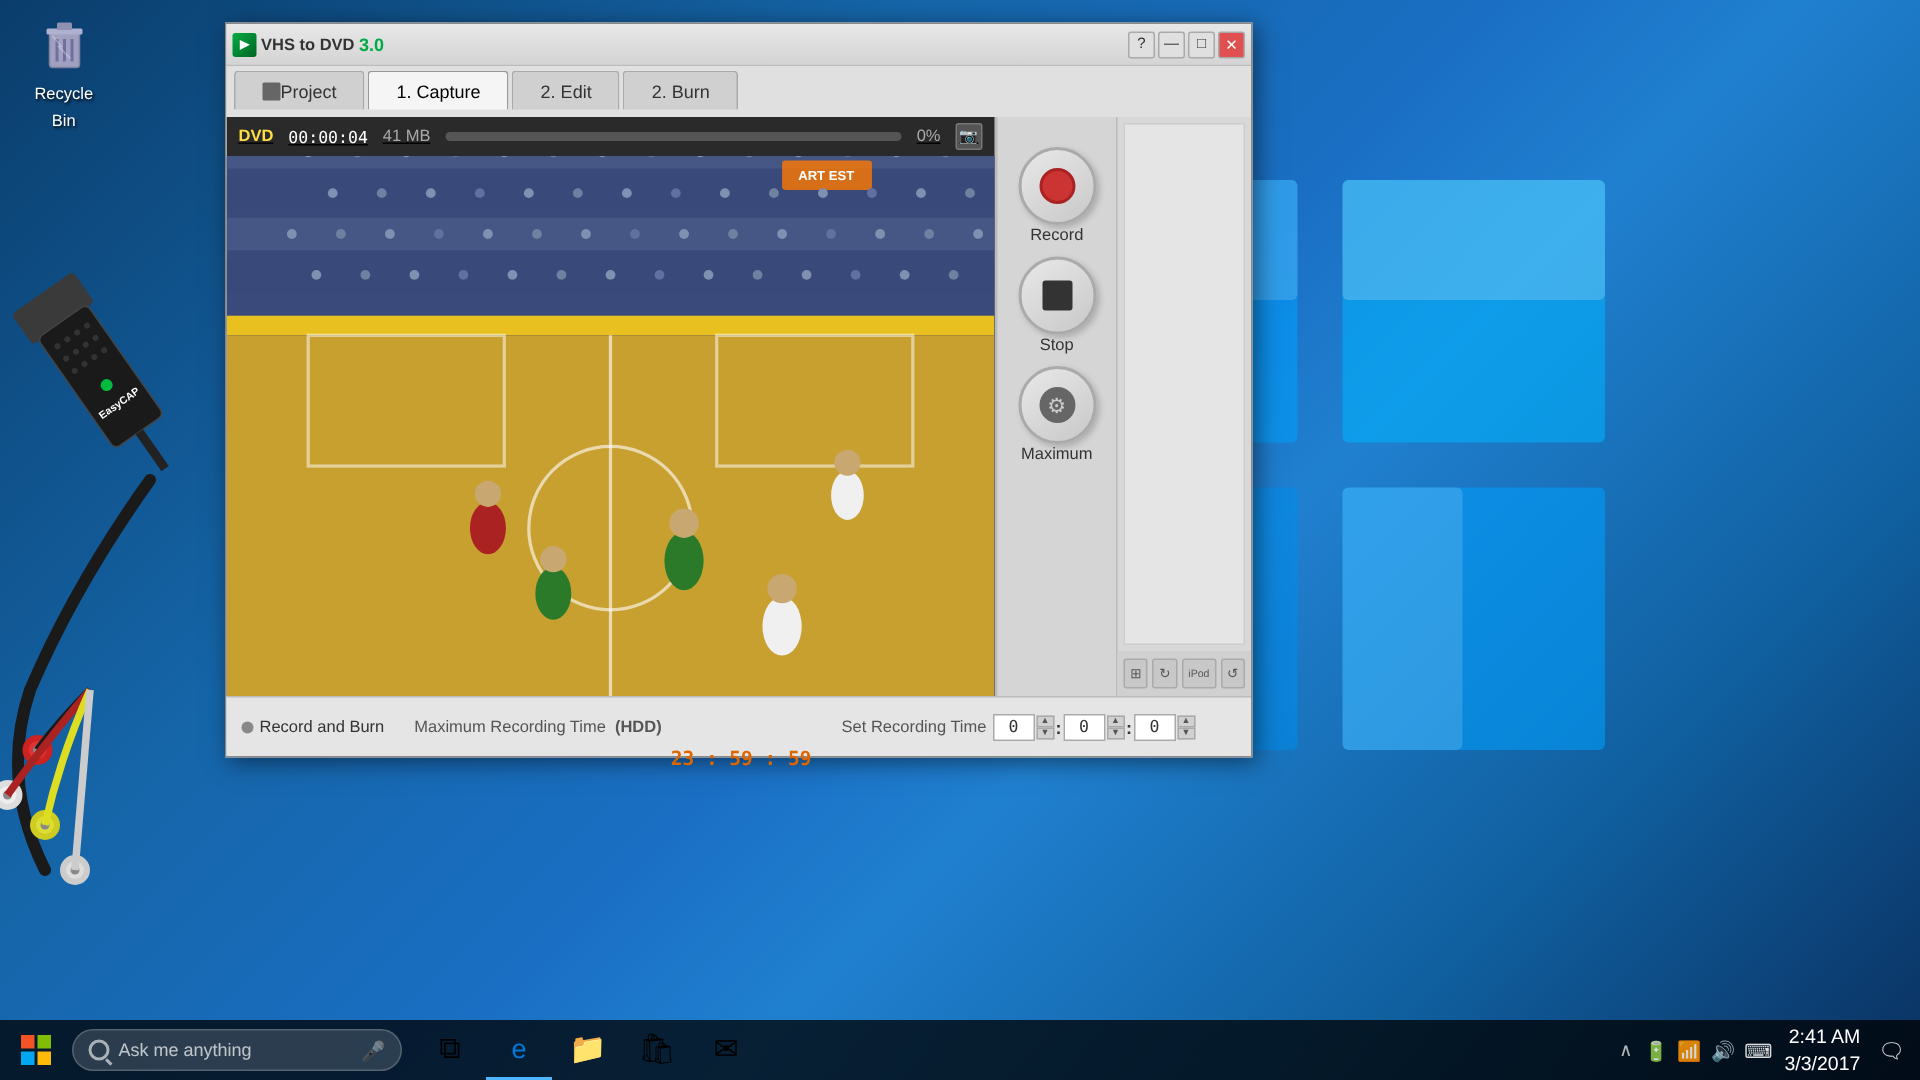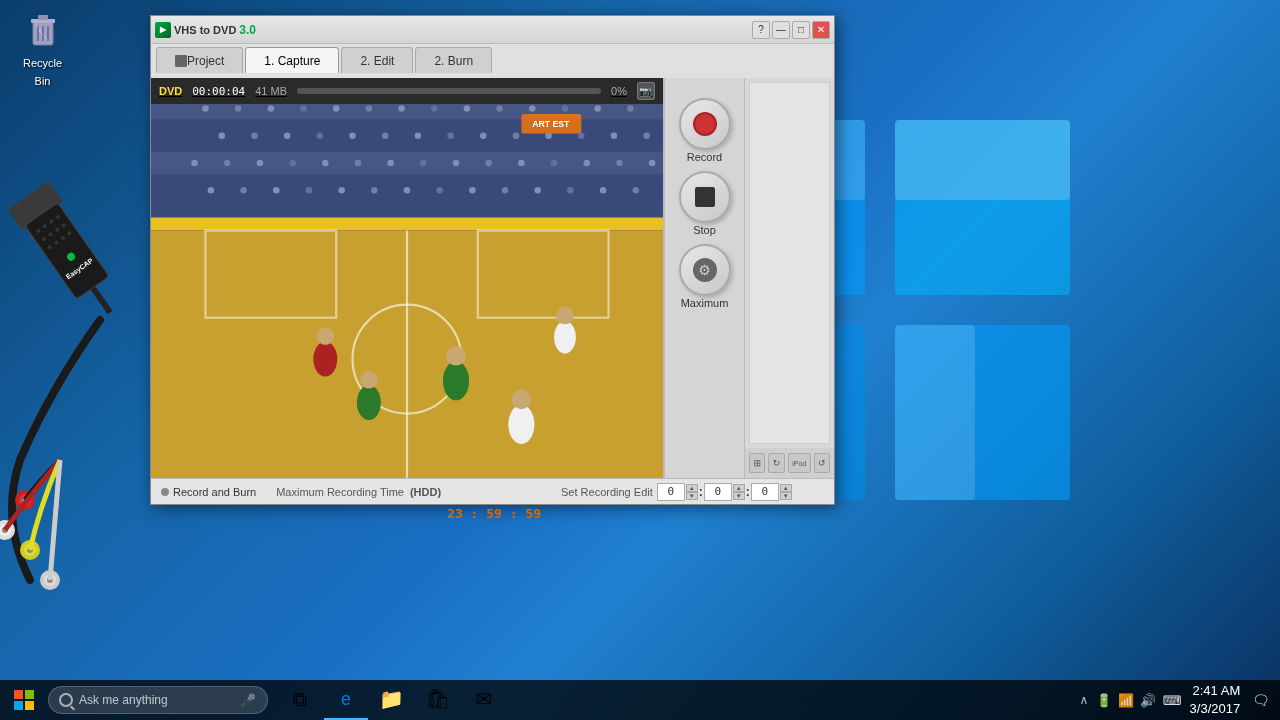--- a/index.html
+++ b/index.html
@@ -384,21 +384,21 @@
       cursor: pointer;
       font-size: 9px;
       display: flex;
       align-items: center;
       justify-content: center;
       color: #555;
     }
 
     
     .status-bar {
-      height: 26px;
+      height: 40px;
       background: #e5e5e5;
       border-top: 1px solid #bbb;
       display: flex;
       align-items: center;
       padding: 0 10px;
       gap: 20px;
       font-size: 11px;
       color: #333;
       flex-shrink: 0;
     }
@@ -917,21 +917,21 @@
   <div class="status-bar">
     <div class="record-burn-label">
       <span>Record and Burn</span>
     </div>
     <div class="max-time-section">
       <span class="max-time-label">Maximum Recording Time</span>
       <span class="hdd-label">(HDD)</span>
       <span class="time-value">23 : 59 : 59</span>
     </div>
     <div class="set-time-section">
-      <span class="set-time-label">Set Recording Edit</span>
+      <span class="set-time-label">Set Recording Time</span>
       <div class="time-field-group">
         <div class="time-input">
           <span>0</span>
         </div>
         <div style="display:flex;flex-direction:column;margin-left:1px;">
           <div class="time-spin-btn">▲</div>
           <div class="time-spin-btn">▼</div>
         </div>
         <span class="time-colon">:</span>
         <div class="time-input">

